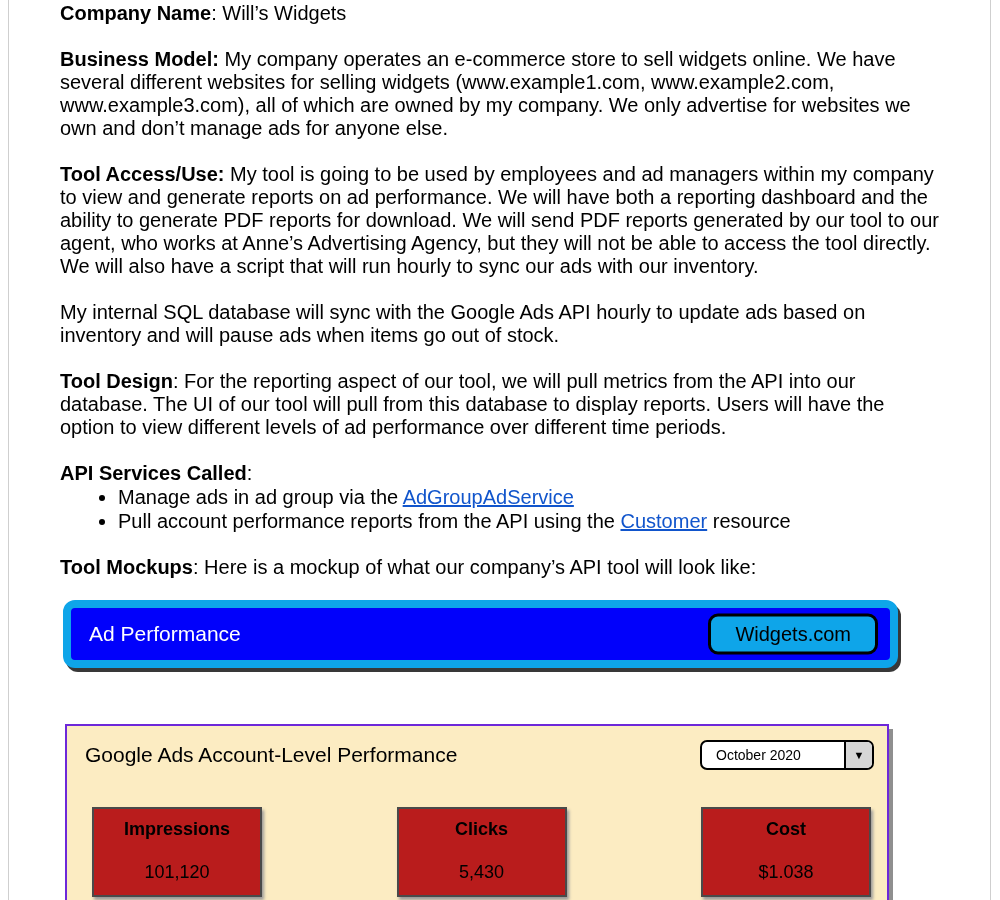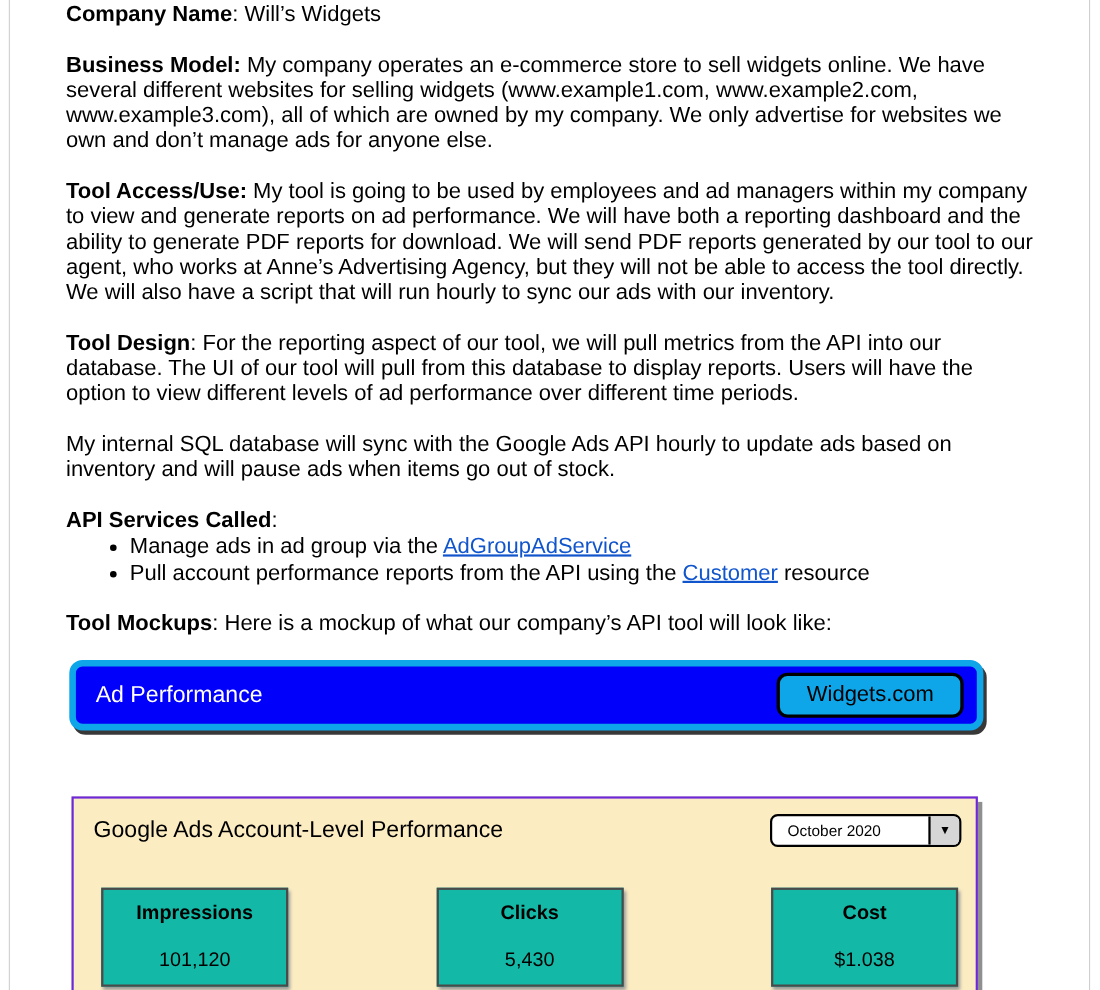--- a/index.html
+++ b/index.html
@@ -15,21 +15,21 @@
   .doc{position:absolute;left:60px;top:2px;width:880px;font-size:20px;line-height:23px;}
   .para{margin:0 0 23px 0;}
   .para b{font-weight:bold;}
   .doclink{color:#1155CC;text-decoration:underline;cursor:pointer;}
   ul.bullets{margin:0 0 23px 0;padding:0 0 0 58px;list-style:disc;}
   ul.bullets li{line-height:24px;}
 
   
   .banner{
     position:absolute;left:63px;top:600px;width:819px;height:52px;
-    background:#0101FB;border:6px solid #0ea5e9;border-radius:12px;
+    background:#0101FB;border:8px solid #0ea5e9;border-radius:12px;
     box-shadow:3px 4px 0 #383838;display:flex;align-items:center;
   }
   .banner-title{margin-left:18px;color:#ffffff;font-size:21px;}
   .site-btn{
     position:absolute;right:12px;top:50%;transform:translateY(-50%);
     background:#0ea5e9;border:3px solid #000;border-radius:10px;
     padding:6px 24px;font-size:20px;color:#000;cursor:pointer;
   }
 
   
@@ -46,21 +46,21 @@
   .dropdown-value{width:124px;padding:0 4px 0 14px;font-size:14px;line-height:26px;}
   .dropdown-btn{
     width:26px;background:#d6d6d6;border-left:2px solid #000;
     text-align:center;line-height:26px;font-size:11px;color:#000;
   }
   .cards{
     position:absolute;left:25px;right:16px;top:81px;
     display:flex;justify-content:space-between;
   }
   .card{
-    width:170px;height:90px;box-sizing:border-box;background:#14b8a6;
+    width:170px;height:90px;box-sizing:border-box;background:#b91c1c;
     border:2px solid #4a4a4a;box-shadow:2px 3px 3px #9a9a9a;text-align:center;
   }
   .card-label{margin-top:9px;font-weight:bold;font-size:18px;line-height:22px;}
   .card-value{margin-top:21px;font-size:18px;line-height:22px;}
   .panel-link{
     position:absolute;left:22px;bottom:7px;font-size:14px;
     color:#1155CC;text-decoration:underline;cursor:pointer;
   }
 </style>
 </head>
@@ -73,23 +73,23 @@
 
   <div class="para"><b>Company Name</b><span>: Will’s Widgets</span></div>
 
   <div class="para"><b>Business Model:</b><span> My company operates an e-commerce store to sell widgets online. We have several different websites for selling widgets (www.example1.com, www.example2.com, www.example3.com), all of which are owned by my company. We only advertise for websites we own and don’t manage ads for anyone else.</span></div>
 
   <div class="para">
     <span><b>Tool Access/Use:</b><span> My tool is going to be used by employees and ad managers within my company to view and generate reports on ad performance. We will have both a reporting dashboard and the ability to generate PDF reports for download. We will send PDF reports generated by our tool to our agent, who works at Anne’s Advertising Agency, but they will not be able to access the tool directly.</span></span>
     <span style="display:block">We will also have a script that will run hourly to sync our ads with our inventory.</span>
   </div>
 
+  <div class="para"><span>My internal SQL database will sync with the Google Ads API hourly to update ads based on inventory and will pause ads when items go out of stock.</span></div>
+
   <div class="para"><b>Tool Design</b><span>: For the reporting aspect of our tool, we will pull metrics from the API into our database. The UI of our tool will pull from this database to display reports. Users will have the option to view different levels of ad performance over different time periods.</span></div>
-
-  <div class="para"><span>My internal SQL database will sync with the Google Ads API hourly to update ads based on inventory and will pause ads when items go out of stock.</span></div>
 
   <div class="para" style="margin-bottom:0"><b>API Services Called</b><span>:</span></div>
 
   <ul class="bullets">
     <li><span>Manage ads in ad group via the </span><a class="doclink">AdGroupAdService</a><span></span></li>
     <li><span>Pull account performance reports from the API using the </span><a class="doclink">Customer</a><span> resource</span></li>
   </ul>
 
   <div class="para"><b>Tool Mockups</b><span>: Here is a mockup of what our company’s API tool will look like:</span></div>
 

